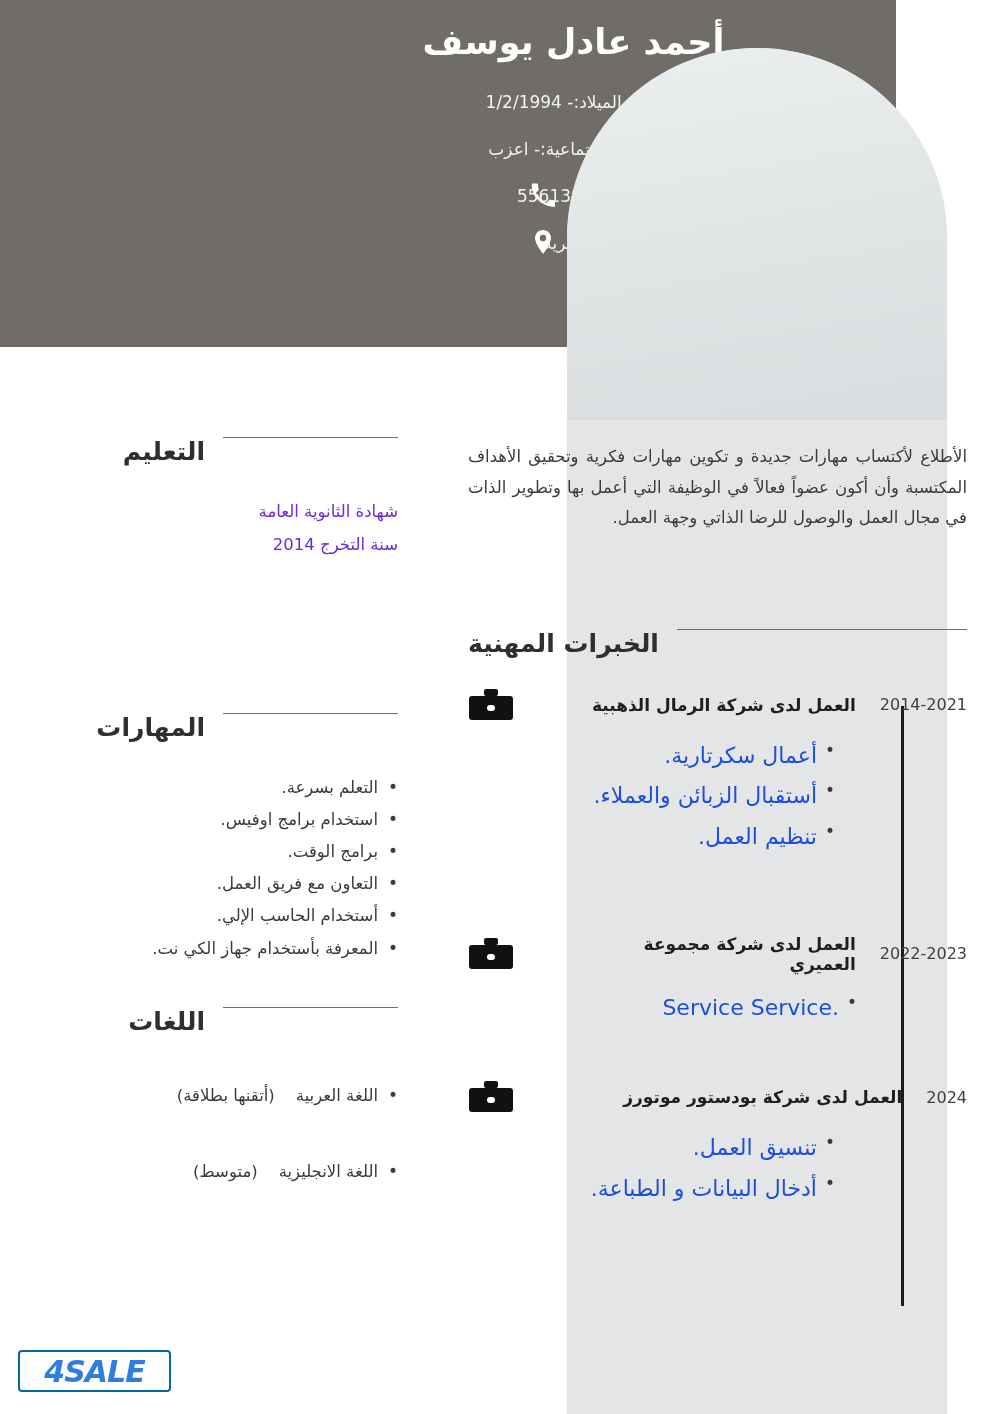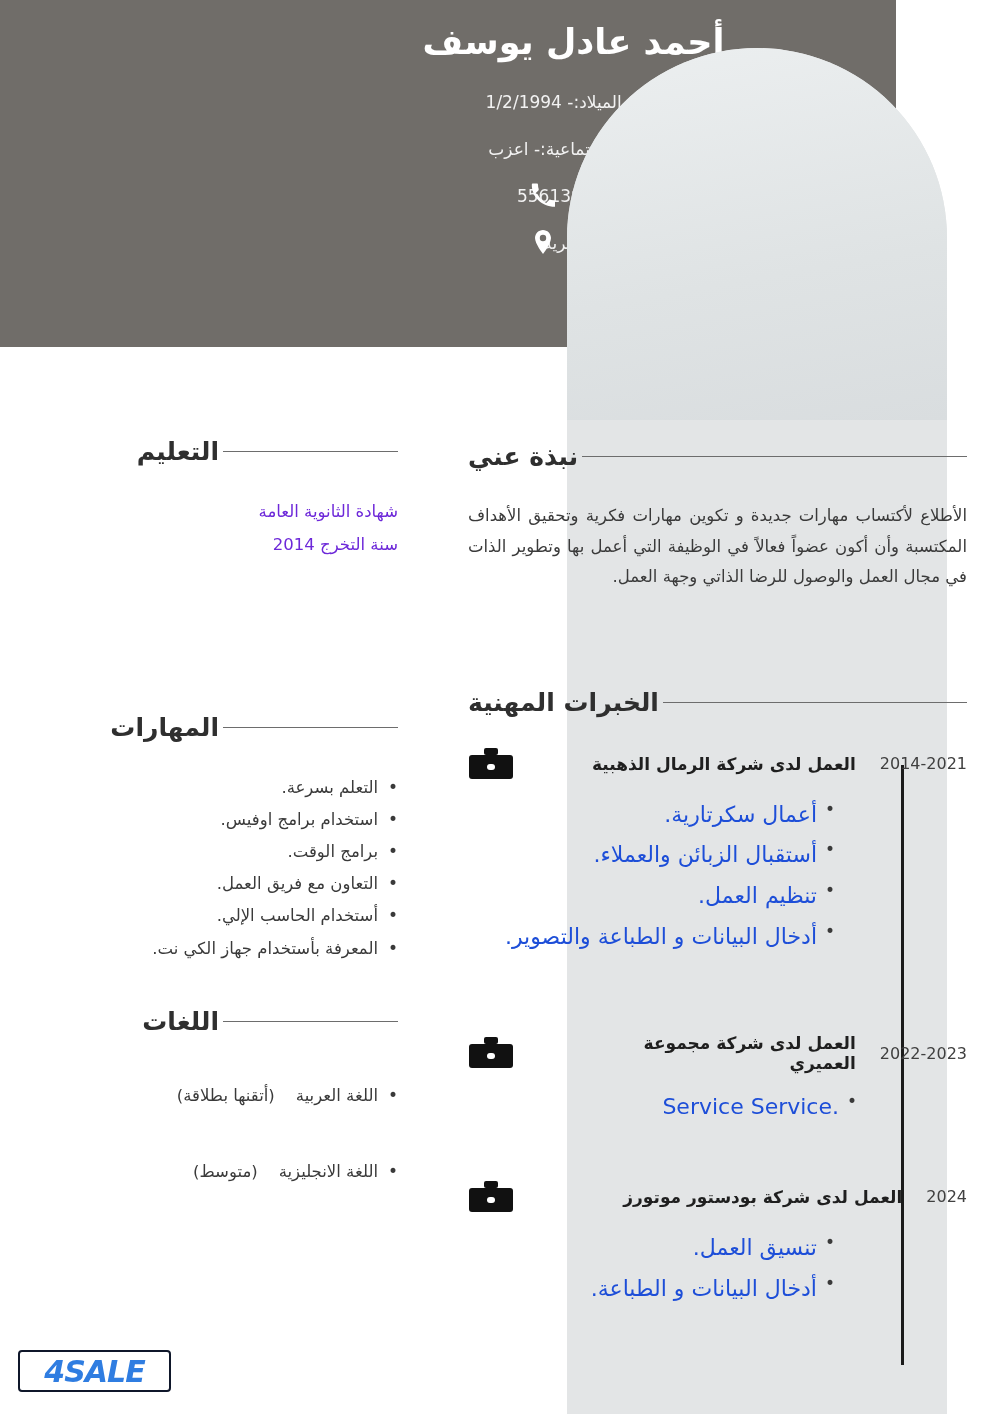--- a/index.html
+++ b/index.html
@@ -105,23 +105,23 @@
     top: 0;
     left: 0;
     width: 433px;
     height: 1067px;
     padding: 0 35px 0 55px;
     direction: rtl;
   }
 
   .sec-head {
     display: flex;
-    align-items: center;
+    align-items: flex-start;
     flex-direction: row;
-    gap: 4px;
+    gap: 18px;
     margin: 0 0 30px 0;
   }
   .sec-title {
     color: #2f2f2f;
     font-size: 25px;
     font-weight: bold;
     white-space: nowrap;
   }
   .sec-rule {
     flex: 1 1 auto;
@@ -238,21 +238,21 @@
   .svc { font-family: "DejaVu Sans", sans-serif; direction: ltr; display: inline-block; }
 
   
   .watermark {
     position: absolute;
     left: 18px;
     bottom: 22px;
     width: 153px;
     height: 42px;
     background: #ffffff;
-    border: 2px solid #0f172a;
+    border: 2px solid #0369a1;
     border-radius: 4px;
     display: flex;
     align-items: center;
     justify-content: center;
   }
   .watermark span {
     color: #2f7de1;
     font-size: 30px;
     font-weight: bold;
     font-style: italic;
@@ -300,24 +300,20 @@
   <div class="arch-panel">
     <div class="arch-photo"></div>
   </div>
 
   <div class="body-wrap">
 
     <div class="col-main">
 
       <div style="height:95px"></div>
 
-      <div class="sec-head">
-        <div class="sec-rule"></div>
-        <div class="sec-title">نبذة عني</div>
-      </div>
 
       <p class="para">الأطلاع لأكتساب مهارات جديدة و تكوين مهارات فكرية وتحقيق الأهداف المكتسبة وأن أكون عضواً فعالاً في الوظيفة التي أعمل بها وتطوير الذات في مجال العمل والوصول للرضا الذاتي وجهة العمل.</p>
 
       <div style="height:95px"></div>
 
       <div class="sec-head">
         <div class="sec-rule"></div>
         <div class="sec-title">الخبرات المهنية</div>
       </div>
 
@@ -333,21 +329,20 @@
                   <rect x="1" y="8" width="44" height="24" rx="3" fill="#111"></rect>
                   <rect x="16" y="1" width="14" height="7" rx="2" fill="#111"></rect>
                   <rect x="19" y="17" width="8" height="6" rx="3" fill="#ffffff"></rect>
                 </svg>
             </div>
           </div>
           <ul class="exp-bullets">
             <li>أعمال سكرتارية.</li>
             <li>أستقبال الزبائن والعملاء.</li>
             <li>تنظيم العمل.</li>
-            <li>أدخال البيانات و الطباعة والتصوير.</li>
           </ul>
         </div>
 
         <div style="height:42px"></div>
 
         <div class="exp-item">
           <div class="exp-top">
             <div class="exp-date">2022-2023</div>
             <div class="exp-title">العمل لدى شركة مجموعة العميري</div>
             <div class="exp-icon">

